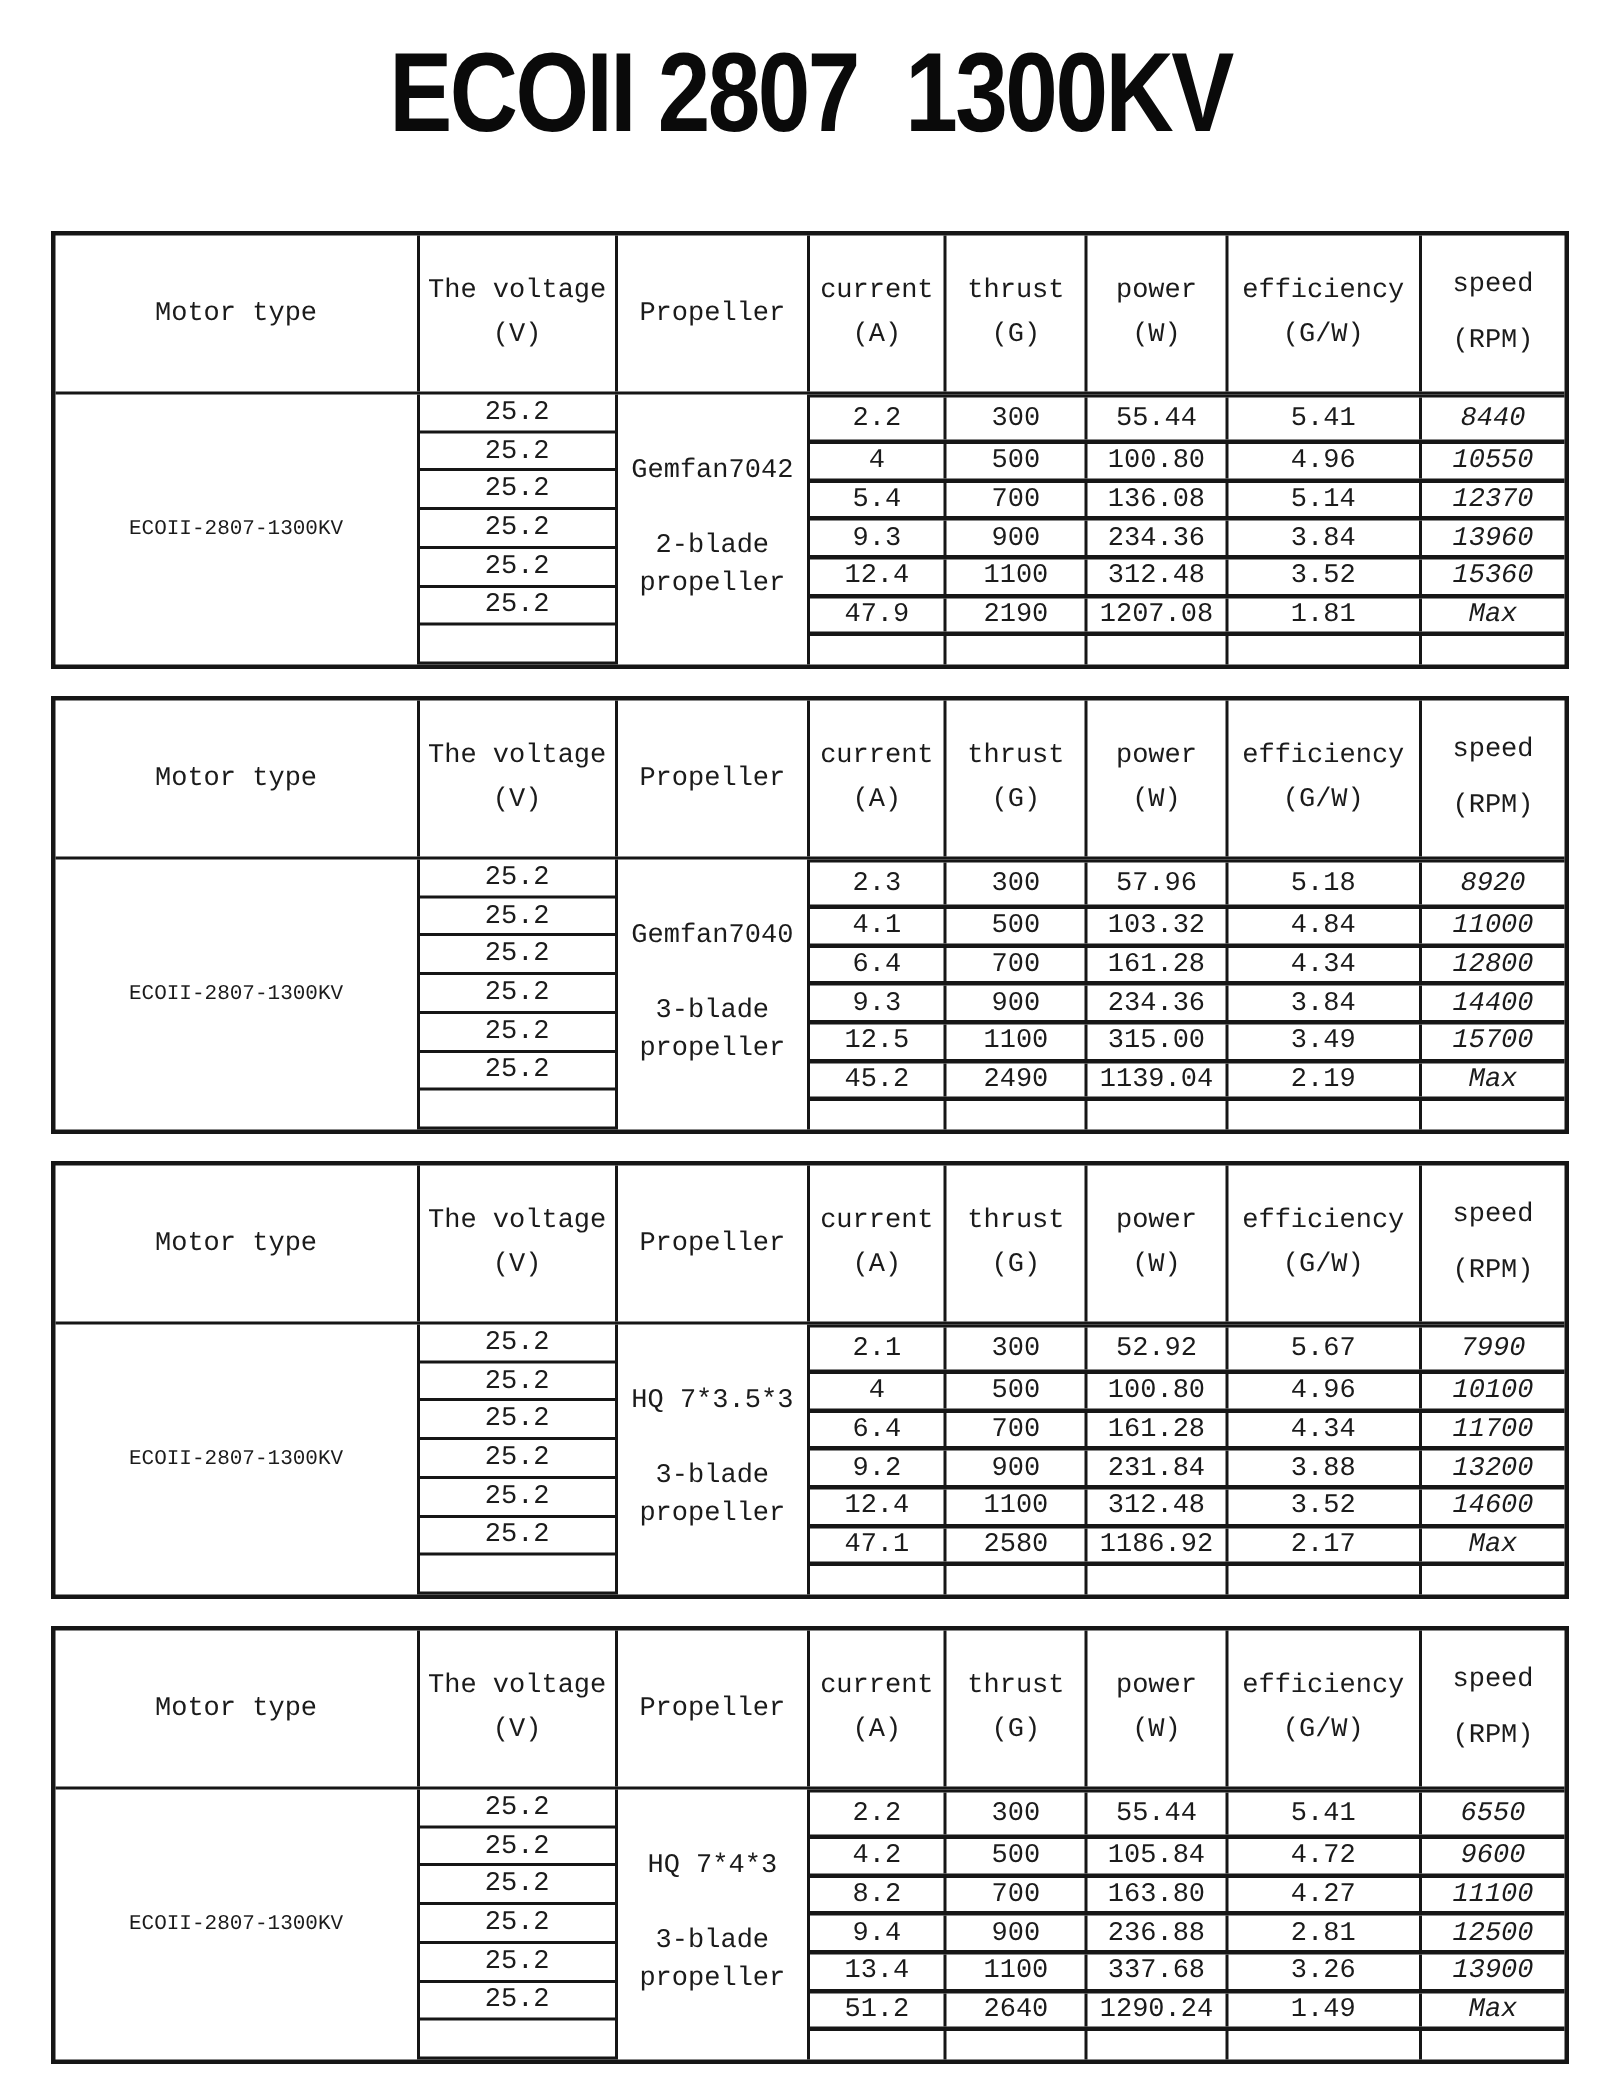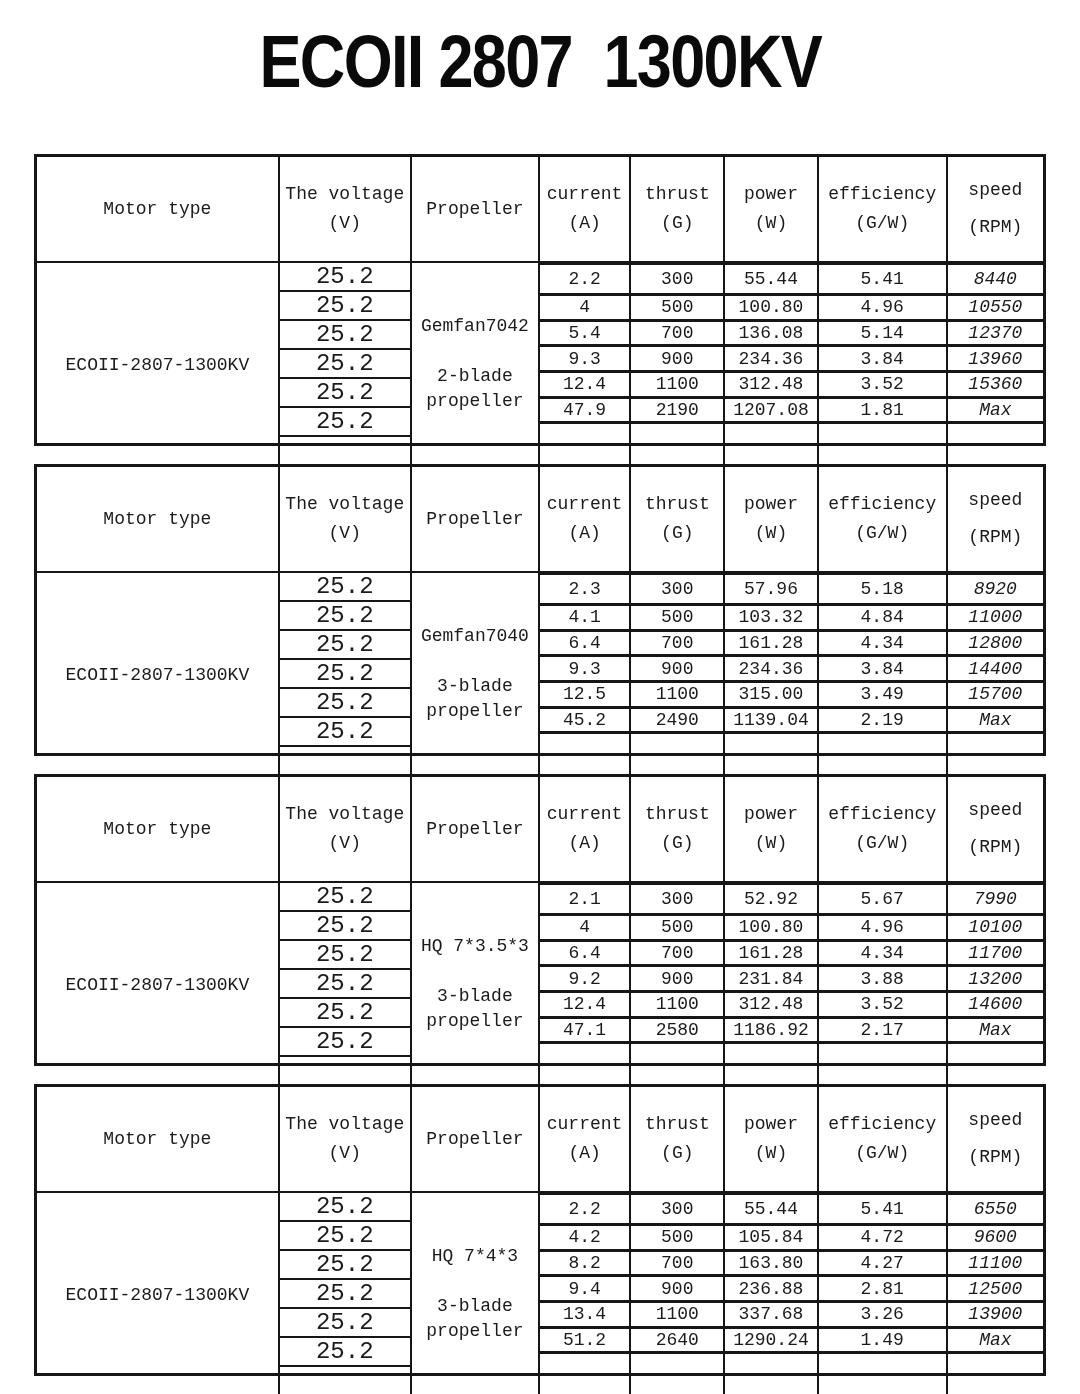--- a/index.html
+++ b/index.html
@@ -23,24 +23,24 @@
   .hc {
     border-right:2px solid #161616; display:flex; flex-direction:column;
     align-items:center; justify-content:center; gap:8px; font-size:18px; line-height:21px;
     text-align:center;
   }
   .hc:last-child { border-right:none; }
   .hc.c-speed { gap:16px; }
   .tbody { display:grid; grid-template-columns:var(--cols); height:180px; }
   .cell.motor {
     grid-column:1; border-right:2px solid #161616;
-    display:flex; align-items:center; justify-content:center; font-size:18px;
+    display:flex; align-items:center; justify-content:center; font-size:14px;
   }
   .vcol { grid-column:2; border-right:2px solid #161616; display:grid; grid-template-rows:repeat(7,1fr); }
-  .vrow { border-bottom:2px solid #161616; display:flex; align-items:center; justify-content:center; font-size:24px;font-family:Liberation Mono, monospace; }
+  .vrow { border-bottom:2px solid #161616; display:flex; align-items:center; justify-content:center; font-size:18px;font-family:Liberation Mono, monospace; }
   .cell.prop {
     grid-column:3; border-right:2px solid #161616;
     display:flex; flex-direction:column; justify-content:center;
     gap:28px; font-size:18px; text-align:center;
   }
   .pblade { line-height:25px; }
   .dgrid {
     grid-column:4 / -1; border-top:2px solid #161616;
     display:grid; grid-template-rows:31px 25.7px 25.7px 25.7px 25.7px 25.7px auto;
   }

